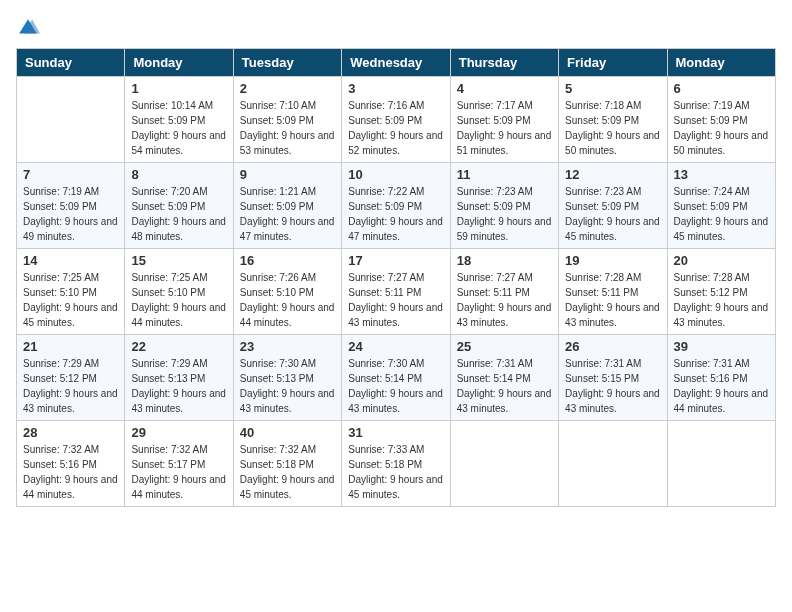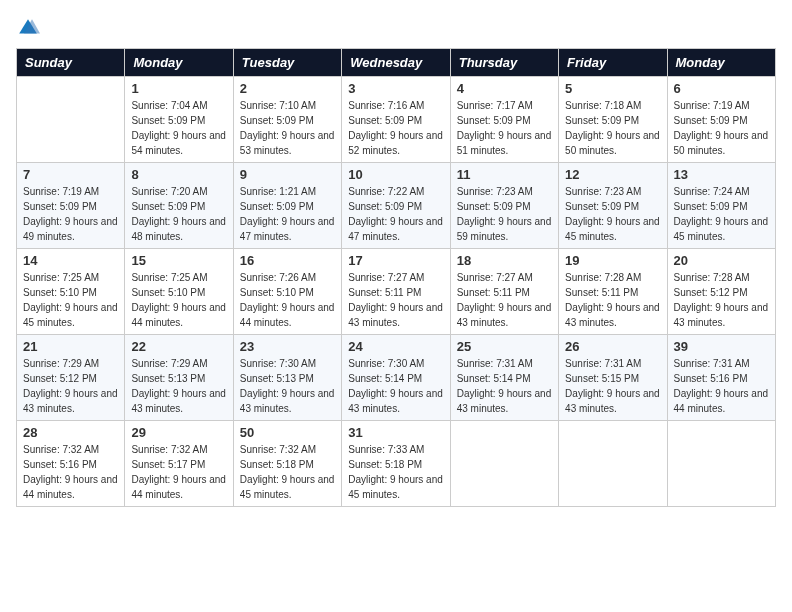--- a/index.html
+++ b/index.html
@@ -47,28 +47,27 @@
       font-size: 16px;
       color: #555;
       margin-top: 2px;
     }
     .calendar {
       width: 100%;
       border-collapse: collapse;
       margin-top: 8px;
     }
     .calendar th {
-      background: #0f172a;
+      background: #0c4a6e;
       color: #fff;
       font-size: 13px;
       font-weight: bold;
       text-align: left;
       padding: 6px 8px;
       border: 1px solid #ccc;
-      font-style: italic;
     }
     .calendar td {
       vertical-align: top;
       border: 1px solid #ccc;
       padding: 4px 6px;
       width: calc(100% / 7);
       min-height: 80px;
       font-size: 10.5px;
       color: #333;
     }
@@ -124,21 +123,21 @@
         <th>Friday</th>
         <th>Monday</th>
       </tr>
   </thead>
   <tbody id="calendar-body">
   <tr>
         <td class="empty-cell"></td>
         <td>
         <span class="day-number">1</span>
         <div class="day-info">
-          <div>Sunrise: 7:04 AM</div>
+          <div>Sunrise: 10:14 AM</div>
           <div>Sunset: 5:09 PM</div>
           <div>Daylight: 9 hours and 54 minutes.</div>
         </div>
       </td>
         <td>
         <span class="day-number">2</span>
         <div class="day-info">
           <div>Sunrise: 7:10 AM</div>
           <div>Sunset: 5:09 PM</div>
           <div>Daylight: 9 hours and 53 minutes.</div>
@@ -362,21 +361,21 @@
       </td>
         <td>
         <span class="day-number">29</span>
         <div class="day-info">
           <div>Sunrise: 7:32 AM</div>
           <div>Sunset: 5:17 PM</div>
           <div>Daylight: 9 hours and 44 minutes.</div>
         </div>
       </td>
         <td>
-        <span class="day-number">50</span>
+        <span class="day-number">40</span>
         <div class="day-info">
           <div>Sunrise: 7:32 AM</div>
           <div>Sunset: 5:18 PM</div>
           <div>Daylight: 9 hours and 45 minutes.</div>
         </div>
       </td>
         <td>
         <span class="day-number">31</span>
         <div class="day-info">
           <div>Sunrise: 7:33 AM</div>

